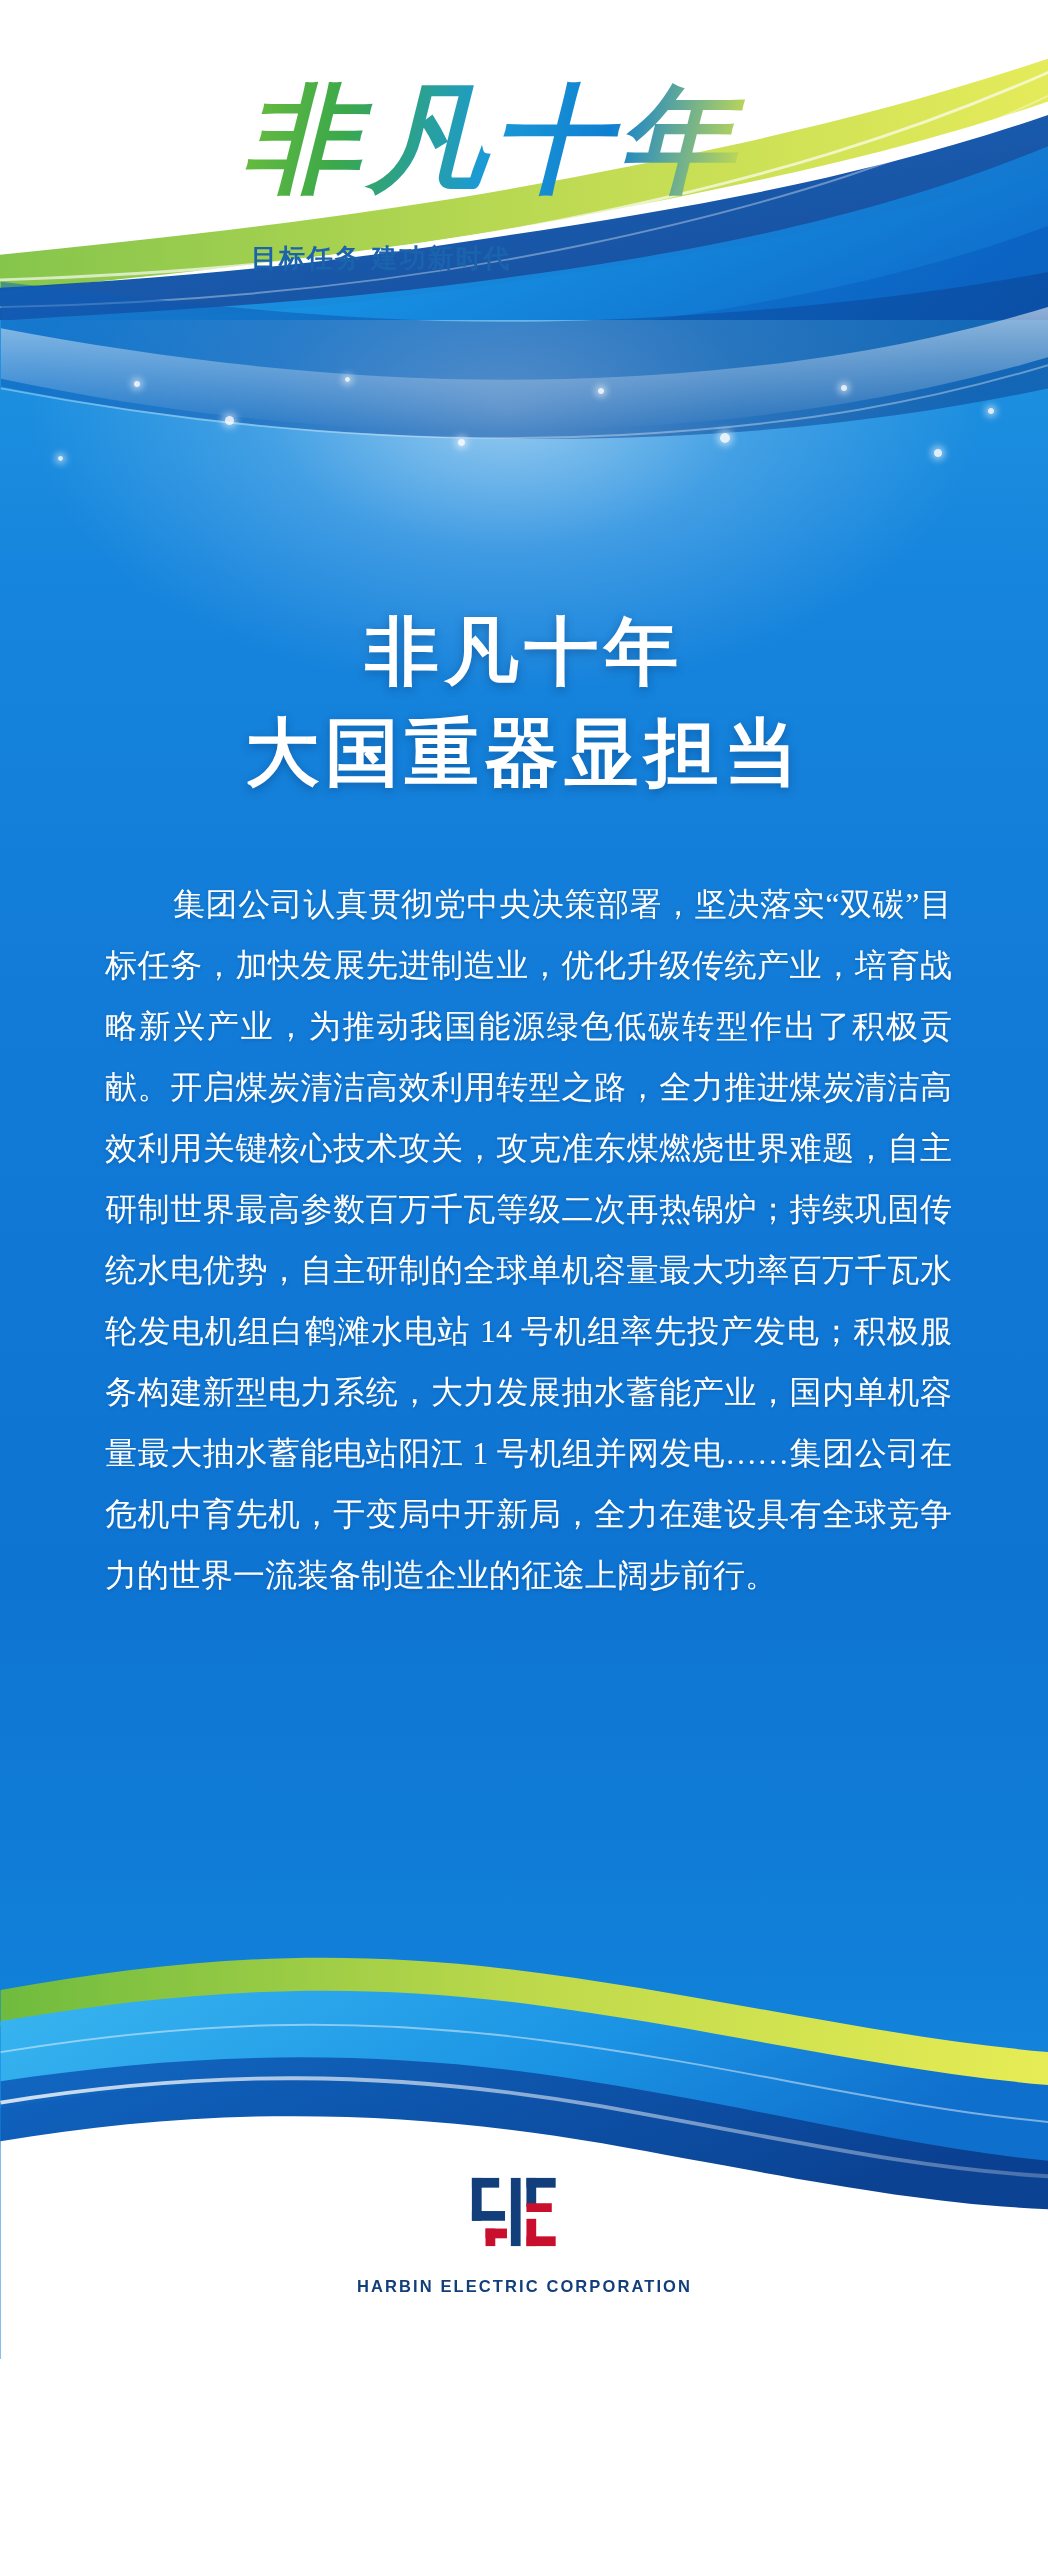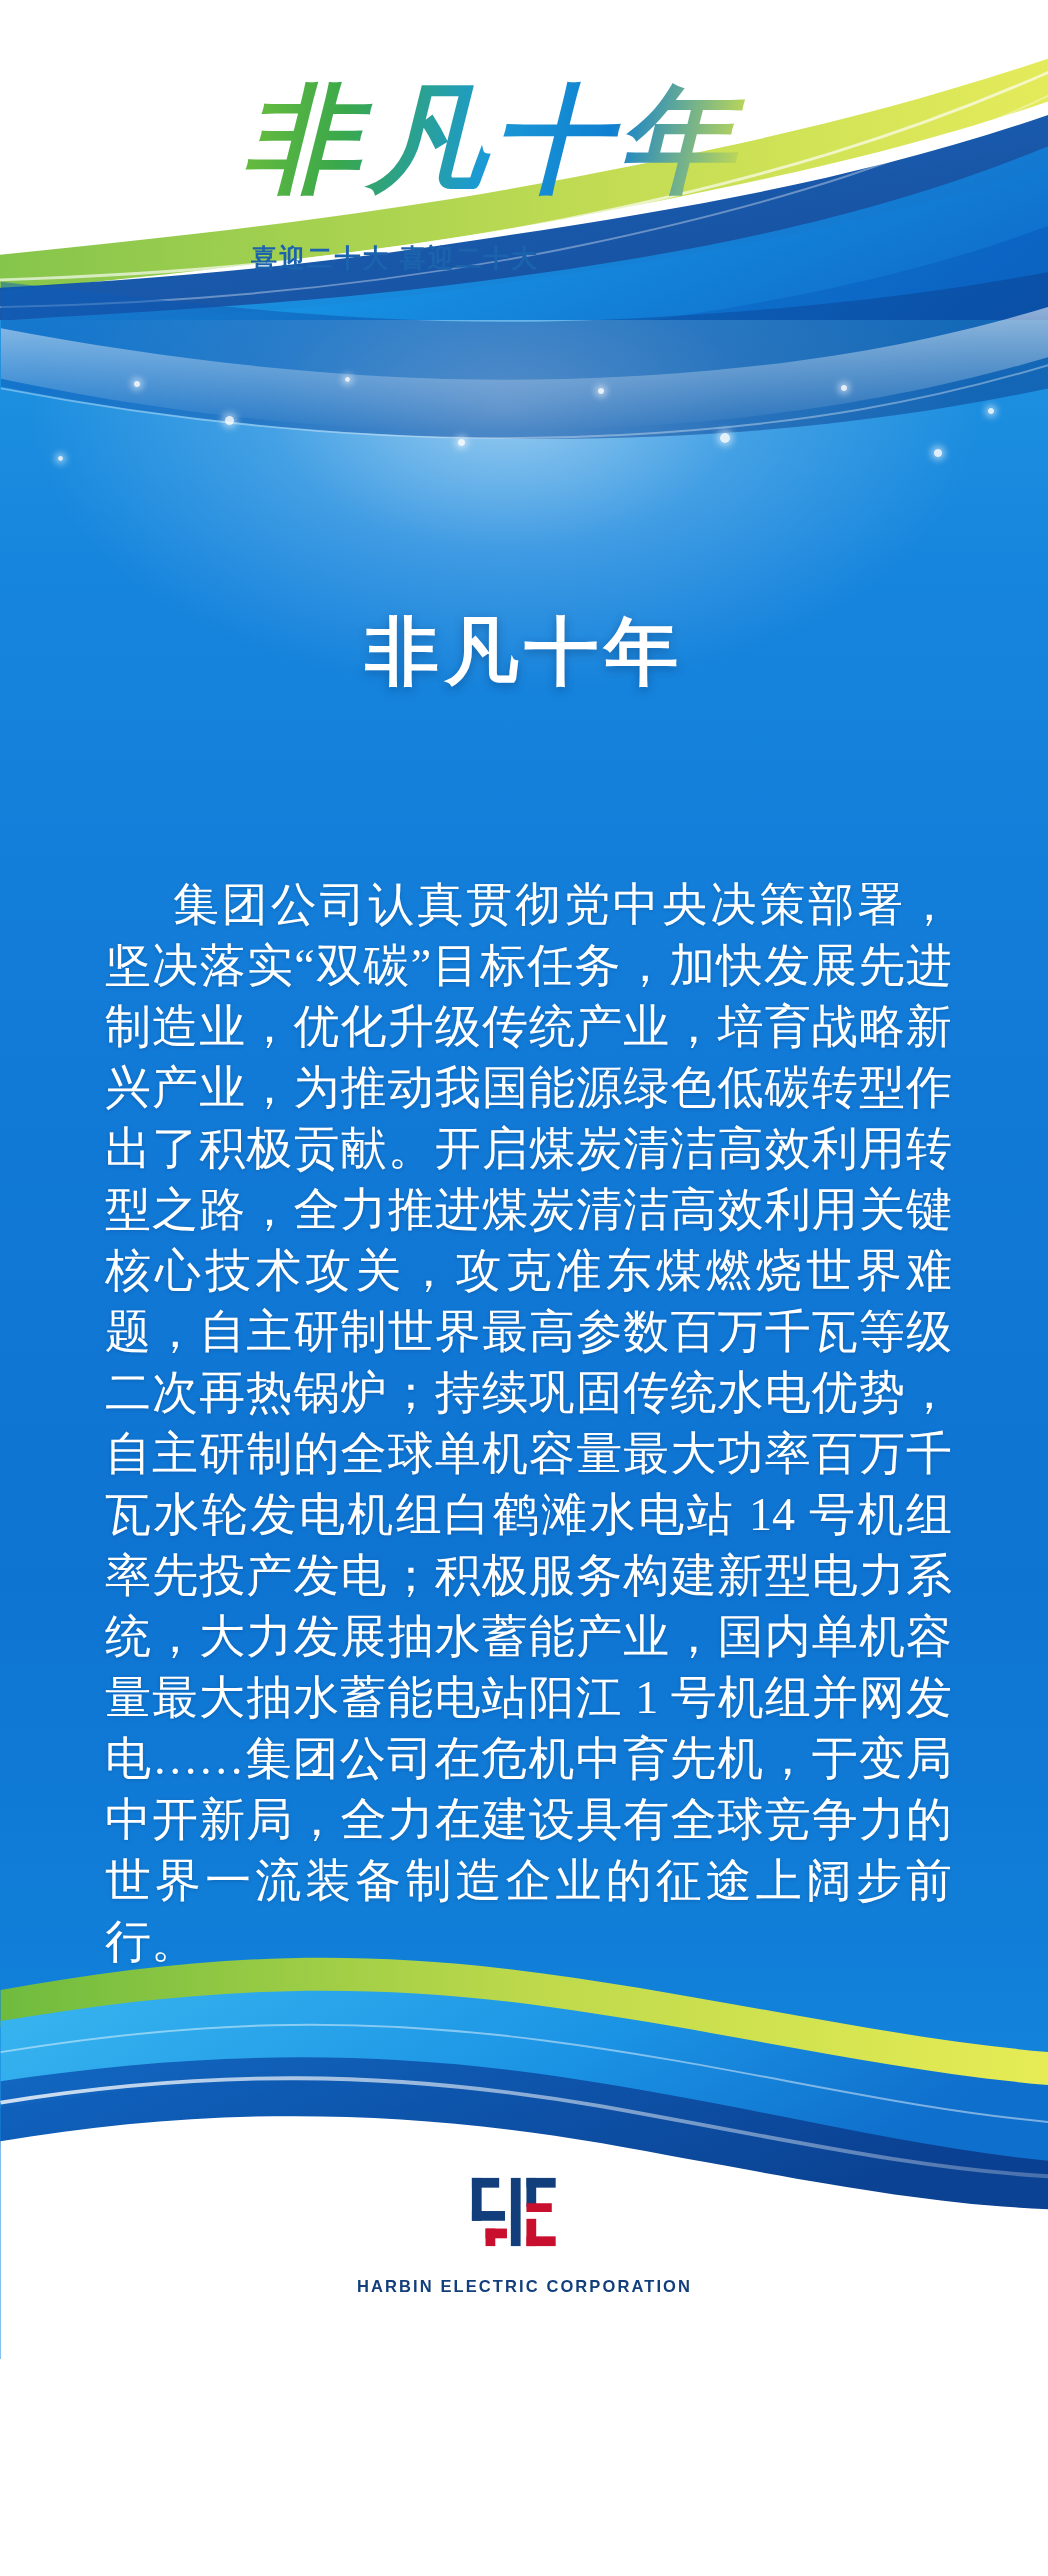--- a/index.html
+++ b/index.html
@@ -135,21 +135,21 @@
   }
 
   
   .article {
     position: absolute;
     left: 105px;
     top: 874px;
     width: 847px;
     color: #ffffff;
     font-family: "Liberation Serif", serif;
-    font-size: 46px;
+    font-size: 32px;
     line-height: 61px;
     text-align: justify;
     text-justify: inter-ideograph;
     text-indent: 68px;
     text-shadow: 0 1px 3.9px rgba(0,40,90,0.25);
   }
 
   
   .footer {
     position: absolute;
@@ -219,21 +219,21 @@
       <path d="M1080,170 C880,238 690,268 455,300 C290,322 130,332 0,336 L0,430 L1080,430 Z" fill="url(#gBlue1)"></path>
 
       <path d="M0,330 C160,320 330,312 520,286 C760,254 930,212 1080,150 L1080,232 C930,288 760,322 520,348 C330,368 160,376 0,380 Z" fill="url(#gBlue2)" opacity="0.9"></path>
 
       <path d="M0,288 C190,282 380,266 580,226 C790,184 940,136 1080,74" fill="none" stroke="rgba(255,255,255,0.65)" stroke-width="3"></path>
       <path d="M0,316 C200,312 400,294 600,252 C810,208 950,160 1080,98" fill="none" stroke="rgba(255,255,255,0.35)" stroke-width="2"></path>
     </svg>
   </div>
 
   <div class="calligraphy">非凡十年</div>
-  <div class="calligraphy-sub">喜迎二十大 喜迎二十大</div>
+  <div class="calligraphy-sub">目标任务 建功新时代</div>
 
   <div class="body-blue"></div>
   <div class="body-blue-glow"></div>
 
   <div class="body-top-wave">
     <svg width="1049" height="320" viewBox="0 0 1080 330" xmlns="http://www.w3.org/2000/svg">
       <defs>
         <linearGradient id="gTopFade" x1="0" y1="0" x2="0" y2="1">
           <stop offset="0%" stop-color="#ffffff" stop-opacity="0.55"></stop>
           <stop offset="100%" stop-color="#ffffff" stop-opacity="0"></stop>
@@ -255,20 +255,21 @@
   <div class="dot" style="left:458px; top:439px; width:6.8px; height:6.8px;"></div>
   <div class="dot" style="left:598px; top:388px; width:5.8px; height:5.8px;"></div>
   <div class="dot" style="left:720px; top:433px; width:9.7px; height:9.7px;"></div>
   <div class="dot" style="left:841px; top:385px; width:5.8px; height:5.8px;"></div>
   <div class="dot" style="left:934px; top:449px; width:7.8px; height:7.8px;"></div>
   <div class="dot" style="left:58px; top:456px; width:4.9px; height:4.9px;"></div>
   <div class="dot" style="left:988px; top:408px; width:5.8px; height:5.8px;"></div>
 
   <div class="titles">
     <div class="title-line-1">非凡十年</div>
+    <div class="title-line-2">大国重器显担当</div>
   </div>
 
   <div class="article">集团公司认真贯彻党中央决策部署，坚决落实“双碳”目标任务，加快发展先进制造业，优化升级传统产业，培育战略新兴产业，为推动我国能源绿色低碳转型作出了积极贡献。开启煤炭清洁高效利用转型之路，全力推进煤炭清洁高效利用关键核心技术攻关，攻克准东煤燃烧世界难题，自主研制世界最高参数百万千瓦等级二次再热锅炉；持续巩固传统水电优势，自主研制的全球单机容量最大功率百万千瓦水轮发电机组白鹤滩水电站 14 号机组率先投产发电；积极服务构建新型电力系统，大力发展抽水蓄能产业，国内单机容量最大抽水蓄能电站阳江 1 号机组并网发电……集团公司在危机中育先机，于变局中开新局，全力在建设具有全球竞争力的世界一流装备制造企业的征途上阔步前行。</div>
 
   <div class="bottom-wave">
     <svg width="1049" height="621" viewBox="0 0 1080 640" xmlns="http://www.w3.org/2000/svg">
       <defs>
         <linearGradient id="bGreen" x1="0" y1="0" x2="1" y2="0">
           <stop offset="0%" stop-color="#6fbb3e"></stop>
           <stop offset="50%" stop-color="#bdd94b"></stop>

